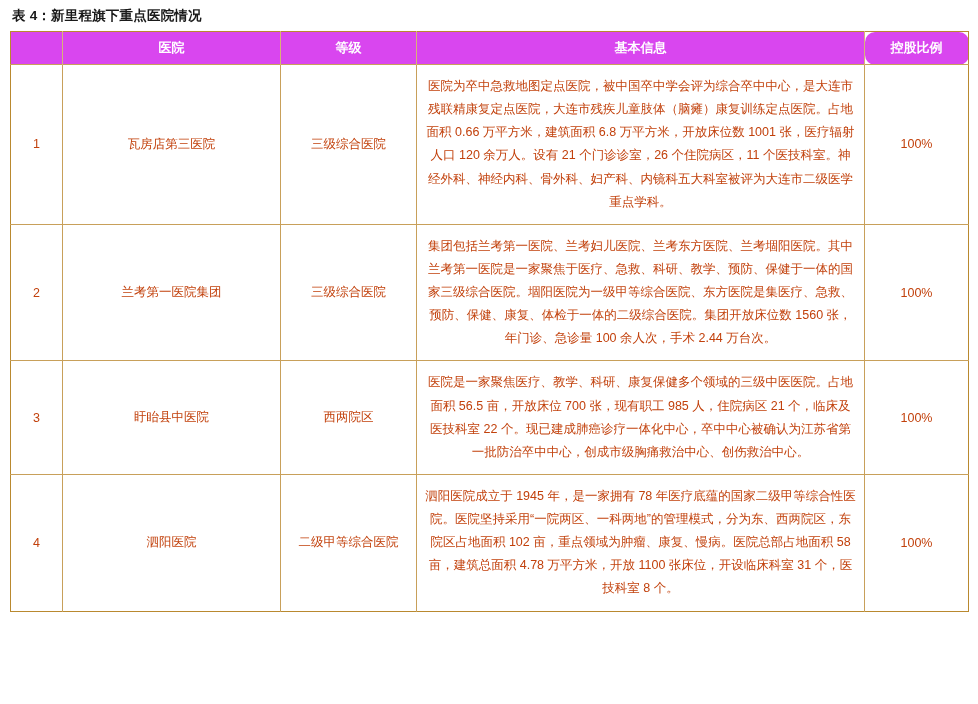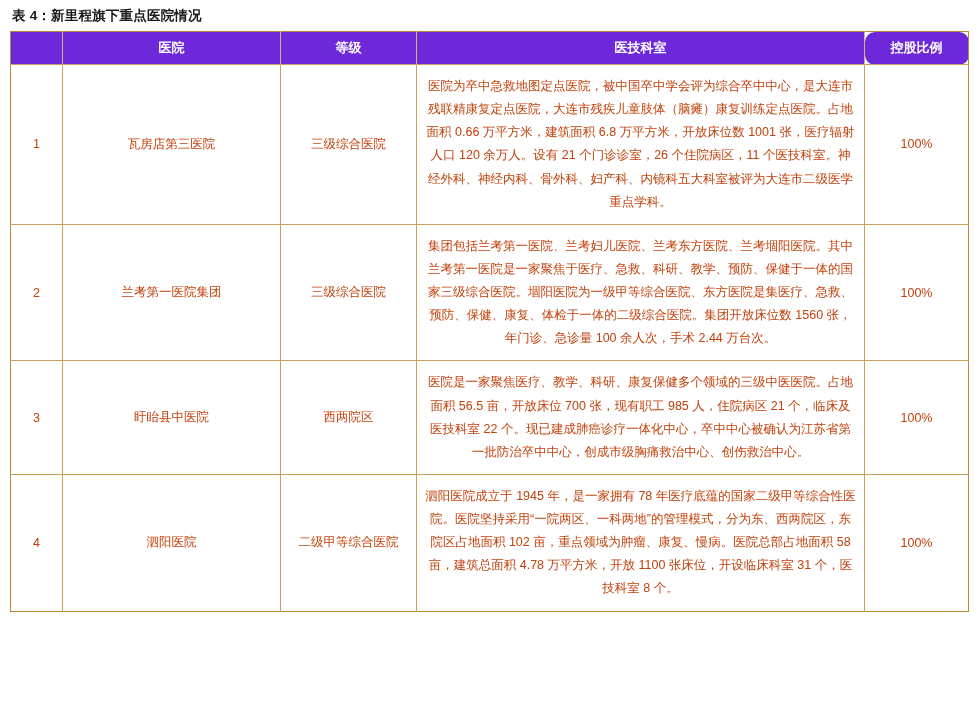--- a/index.html
+++ b/index.html
@@ -28,21 +28,21 @@
     padding: 7px 2px 6px 2px;
     letter-spacing: 0.2px;
   }
   table.tbl {
     border-collapse: collapse;
     table-layout: fixed;
     width: 958px;
     border: 1px solid #b9892f;
   }
   table.tbl thead th {
-    background: #6d28d9;
+    background: #d946ef;
     color: #ffffff;
     font-size: 13px;
     font-weight: bold;
     text-align: center;
     vertical-align: middle;
     height: 32px;
     border-right: 1px solid #d8b377;
     padding: 0 4px;
   }
   table.tbl thead th:last-child {
@@ -92,21 +92,21 @@
       <col class="c-hosp">
       <col class="c-level">
       <col class="c-info">
       <col class="c-share">
     </colgroup>
     <thead>
       <tr>
         <th></th>
         <th>医院</th>
         <th>等级</th>
-        <th>医技科室</th>
+        <th>基本信息</th>
         <th>控股比例</th>
       </tr>
     </thead>
     <tbody>
       <tr>
         <td class="idx">1</td>
         <td class="hosp-name">瓦房店第三医院</td>
         <td class="lvl">三级综合医院</td>
         <td class="info">医院为卒中急救地图定点医院，被中国卒中学会评为综合卒中中心，是大连市残联精康复定点医院，大连市残疾儿童肢体（脑瘫）康复训练定点医院。占地面积 0.66 万平方米，建筑面积 6.8 万平方米，开放床位数 1001 张，医疗辐射人口 120 余万人。设有 21 个门诊诊室，26 个住院病区，11 个医技科室。神经外科、神经内科、骨外科、妇产科、内镜科五大科室被评为大连市二级医学重点学科。</td>
         <td class="share">100%</td>

